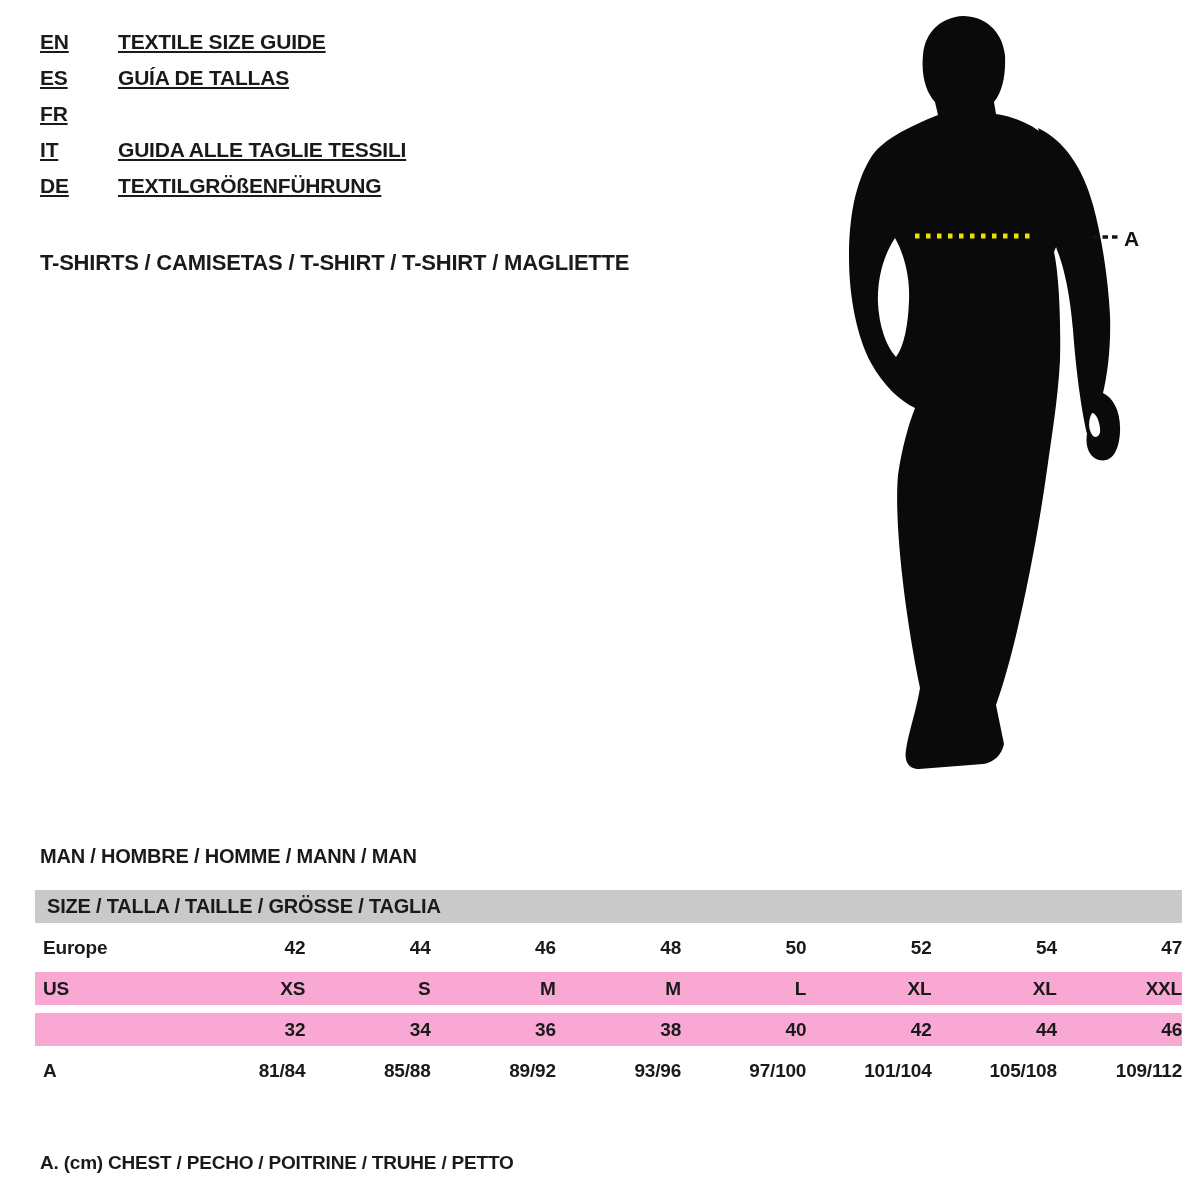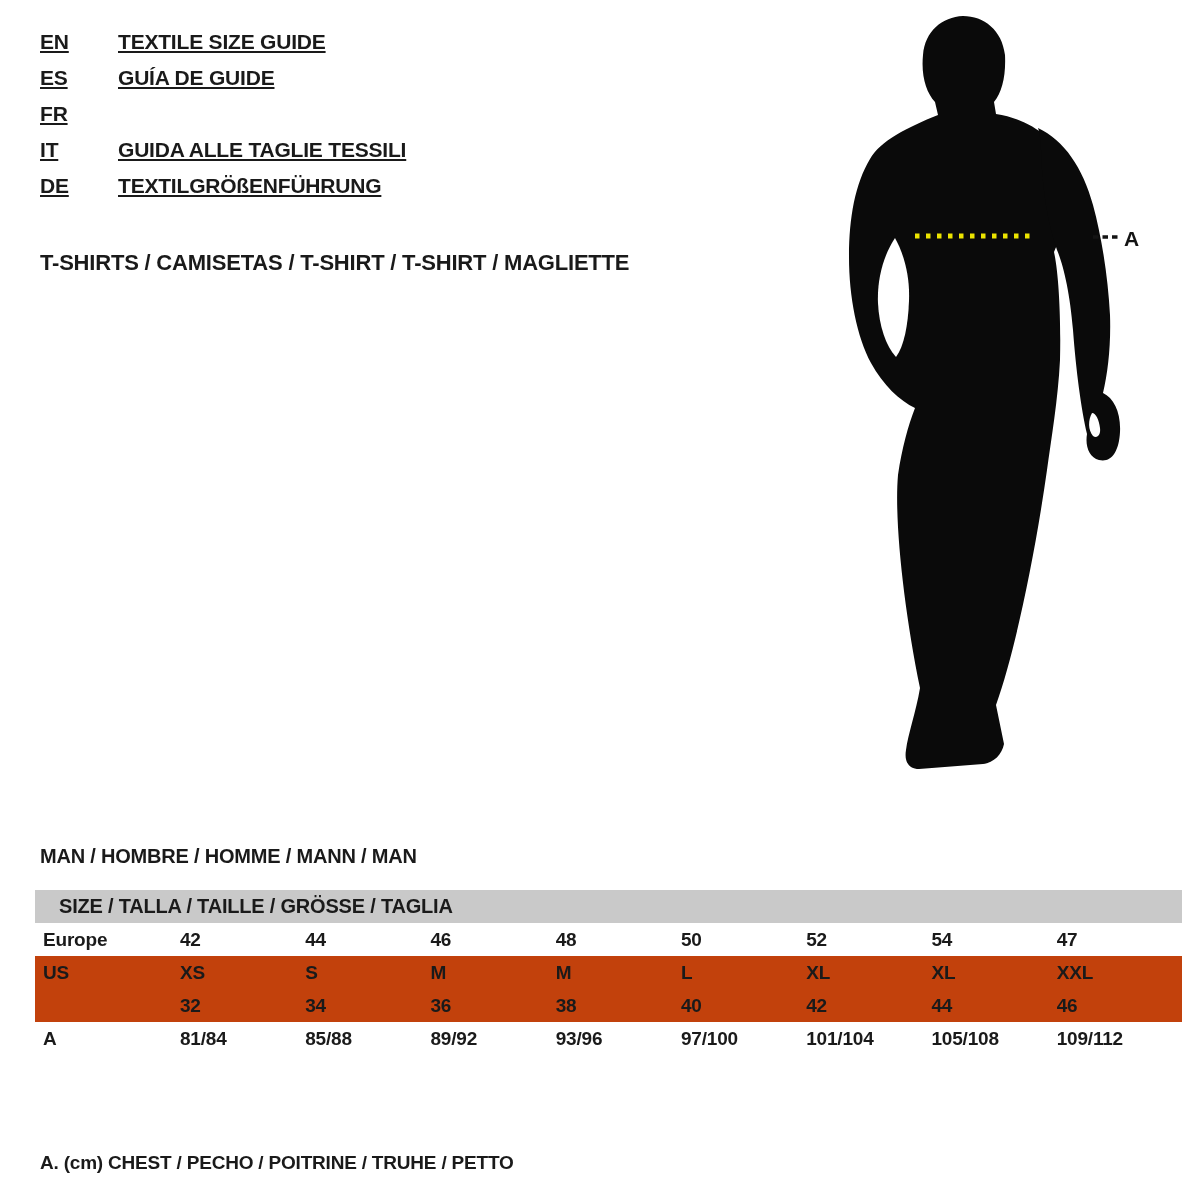--- a/index.html
+++ b/index.html
@@ -37,44 +37,44 @@
   }
 
   
   .size-table {
     position: absolute; left: 35px; top: 890px; width: 1147px;
     font-weight: bold; letter-spacing: -0.2px;
   }
   .st-header {
     height: 33px; background: #c9c9c9;
     display: flex; align-items: center;
-    padding-left: 24px; font-size: 20px;
-  }
-  .st-row { height: 33px; display: flex; align-items: center; font-size: 19px; }
-  .st-row.banded { background: #c2410c; }
+    padding-left: 12px; font-size: 20px;
+  }
+  .st-row { height: 33px; display: flex; align-items: center; font-size: 19px; margin-top: 8px; }
+  .st-row.banded { background: #f9a8d4; }
   .st-label { width: 145px; padding-left: 8px; }
-  .st-cell { flex: 1; text-align: left; }
+  .st-cell { flex: 1; text-align: right; }
 
   
   .footnote {
     position: absolute; left: 40px; top: 1152px;
     font-size: 19px; font-weight: bold; letter-spacing: -0.2px;
   }
 </style>
 </head>
 <body>
 
 <div class="lang-block">
   <div class="lang-row">
     <span class="lang-code">EN</span>
     <span class="lang-label">TEXTILE SIZE GUIDE</span>
   </div>
   <div class="lang-row">
     <span class="lang-code">ES</span>
-    <span class="lang-label">GUÍA DE GUIDE</span>
+    <span class="lang-label">GUÍA DE TALLAS</span>
   </div>
   <div class="lang-row">
     <span class="lang-code">FR</span>
   </div>
   <div class="lang-row">
     <span class="lang-code">IT</span>
     <span class="lang-label">GUIDA ALLE TAGLIE TESSILI</span>
   </div>
   <div class="lang-row">
     <span class="lang-code">DE</span>

